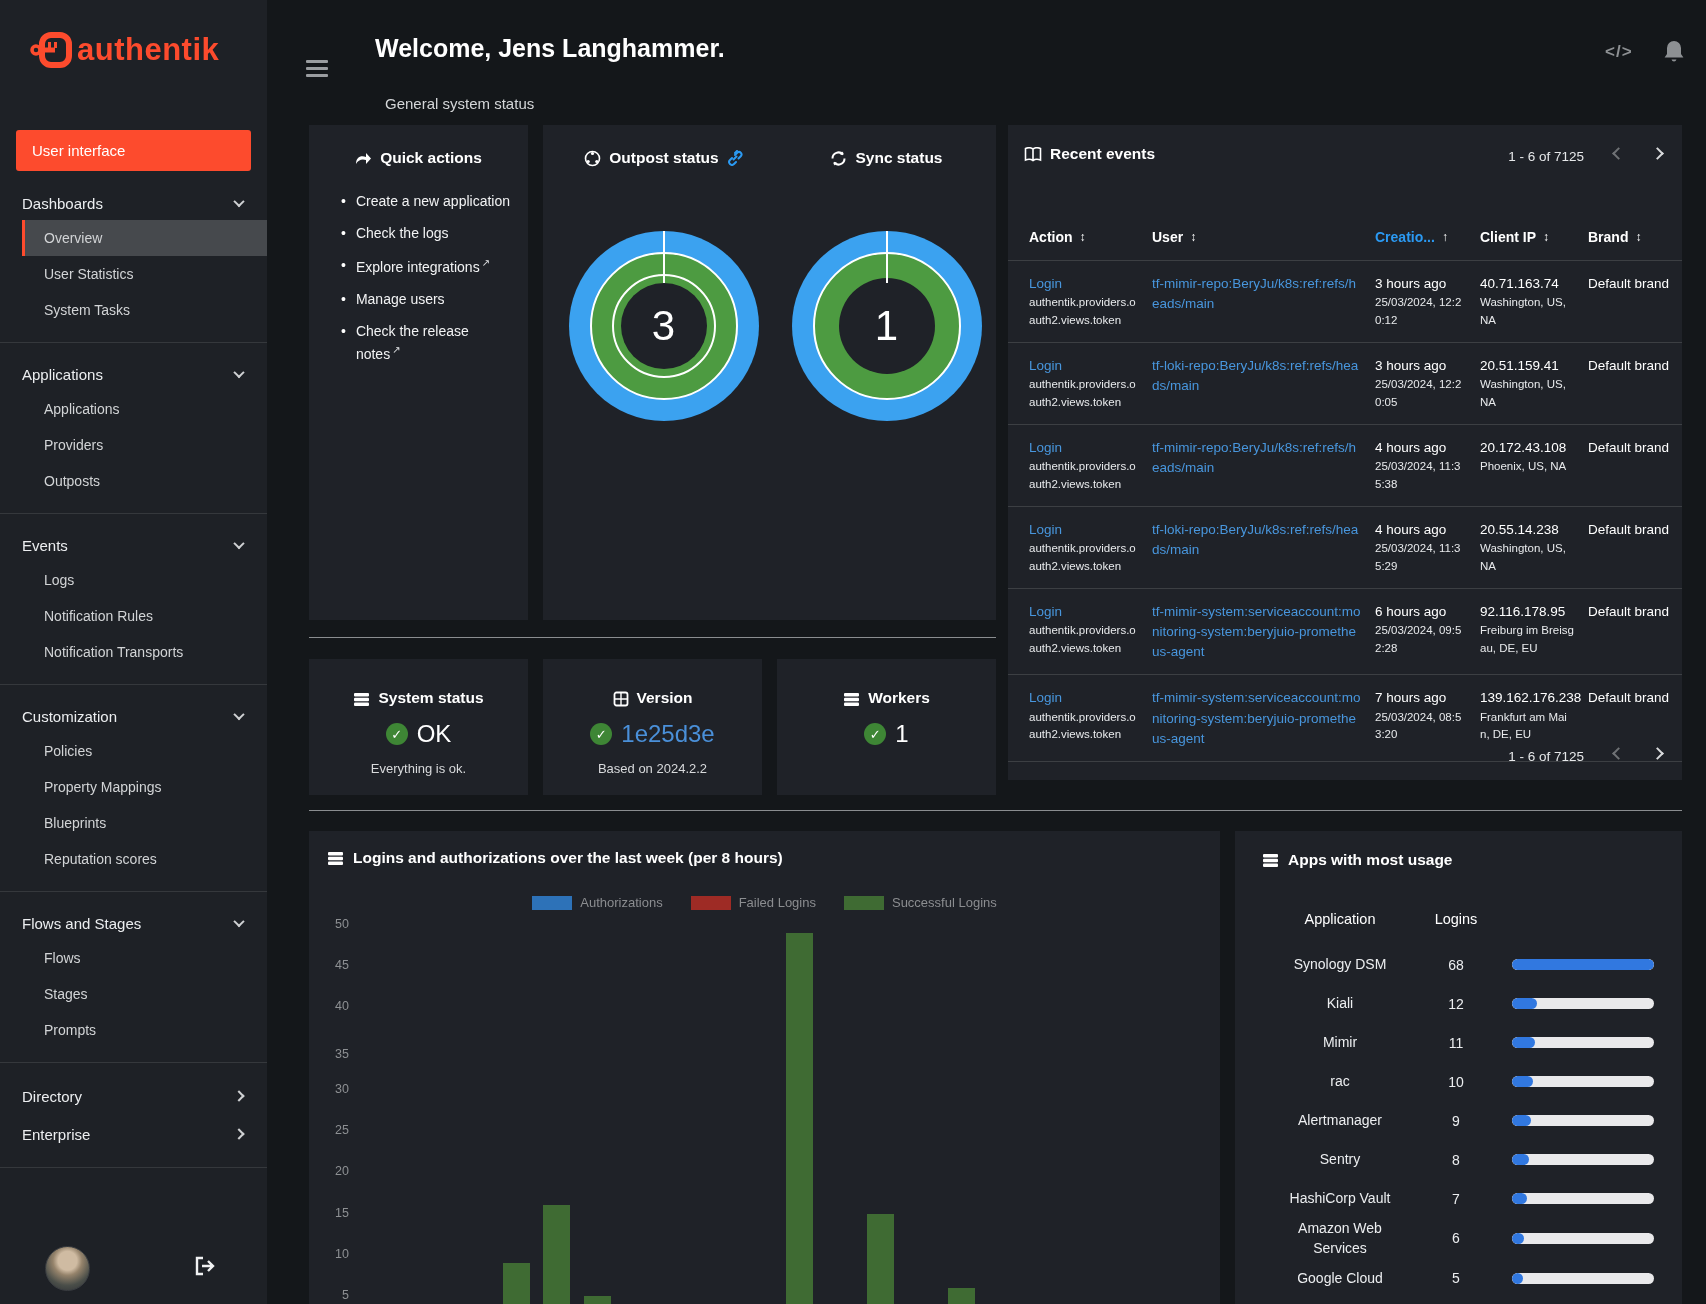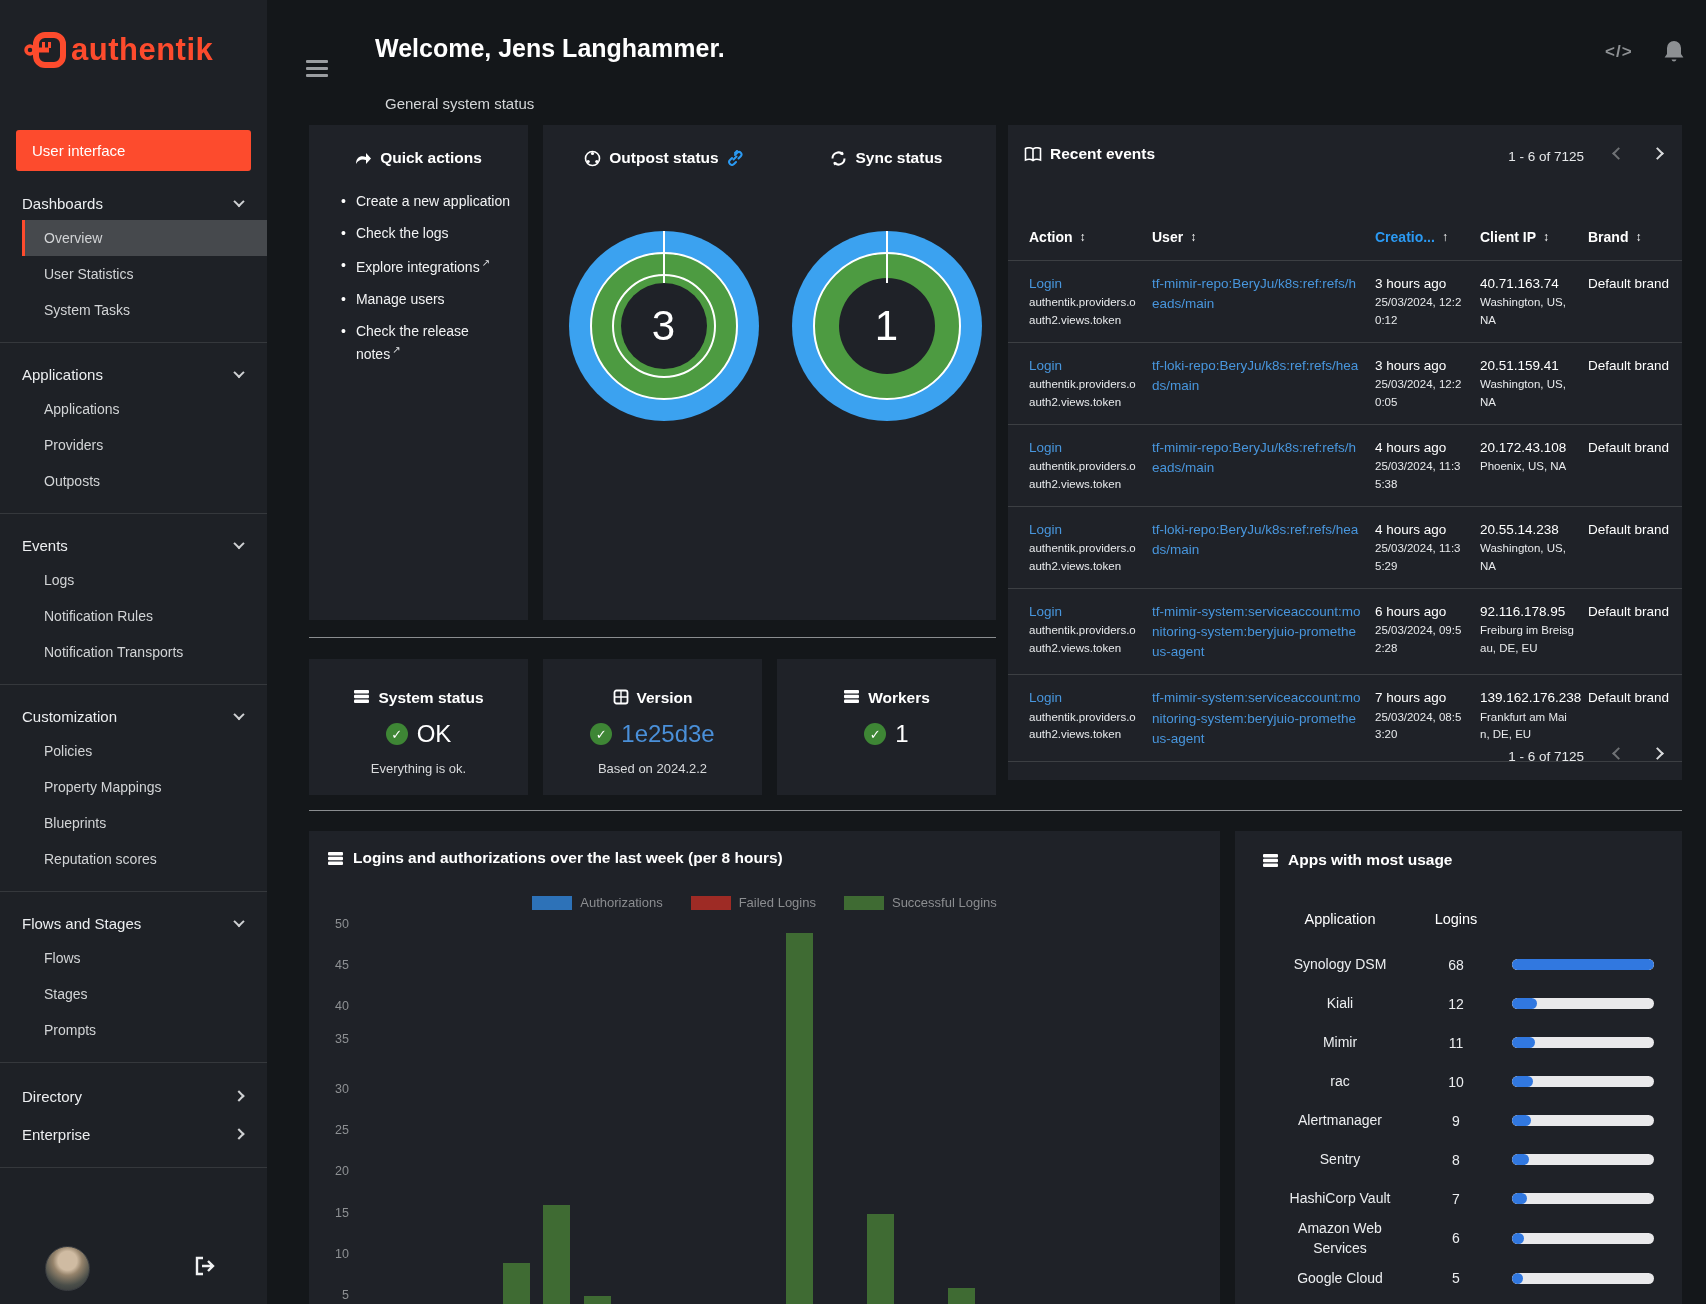--- a/index.html
+++ b/index.html
@@ -4,21 +4,21 @@
 <style>
   * { margin:0; padding:0; box-sizing:border-box; }
   html,body { width:1706px; height:1304px; }
   body {
     position:relative; overflow:hidden;
     background:#14171a; color:#eceef0;
     font-family:"Liberation Sans","DejaVu Sans",sans-serif;
   }
   
   .sidebar{position:absolute;left:0;top:0;width:267px;height:1304px;background:#1e2126;}
-  .logo{position:absolute;left:24px;top:32px;display:flex;align-items:flex-start;gap:5px;}
+  .logo{position:absolute;left:30px;top:32px;display:flex;align-items:flex-start;gap:5px;}
   .logo-text{color:#fd4b2d;font-size:31px;font-weight:700;letter-spacing:.5px;}
   .ui-btn{position:absolute;left:16px;top:130px;width:235px;height:41px;background:#fd4b2d;color:#fff;
     font-size:15px;border:none;border-radius:3px;text-align:left;padding-left:16px;cursor:pointer;
     font-family:inherit;}
   .nav{position:absolute;top:186px;left:0;right:0;}
   .nav-group-header{height:34px;display:flex;align-items:center;justify-content:space-between;
     padding:0 24px 0 22px;color:#eceef0;font-size:15px;cursor:pointer;}
   .nav-group-header.hl{background:#3d4145;}
   .nav-group-header.collapsed{height:38px;}
   .nav-item{height:36px;display:flex;align-items:center;padding-left:44px;color:#d2d4d6;font-size:14px;cursor:pointer;}
@@ -73,21 +73,21 @@
   .hcell.sorted .sort-ic{color:#fff;}
   .ev-rows{position:absolute;top:136px;left:0;right:0;}
   .ev-row{padding-top:13px;padding-bottom:12px;border-bottom:1px solid #3c3f43;}
   .ev-link{color:#4896dd;font-size:13.5px;cursor:pointer;word-break:break-all;line-height:1.5;}
   .ev-sub{font-size:11.5px;color:#e8eaec;line-height:1.55;word-break:break-all;}
   .ev-main{font-size:13.5px;color:#fff;line-height:1.5;}
   .nowrap{white-space:nowrap;}
   .brk{word-break:break-all;}
   
   .stat-card{display:flex;flex-direction:column;align-items:center;padding-top:30px;gap:13px;}
-  .stat-head{display:flex;align-items:flex-start;gap:8px;font-weight:700;font-size:15.5px;color:#fff;}
+  .stat-head{display:flex;align-items:flex-end;gap:8px;font-weight:700;font-size:15.5px;color:#fff;}
   .stat-value{display:flex;align-items:center;gap:9px;font-size:24px;color:#fff;}
   .stat-value .link{color:#4a90d9;cursor:pointer;}
   .stat-desc{font-size:13px;color:#d8dadc;}
   .check{width:22px;height:22px;border-radius:50%;background:#3e8635;color:#fff;font-size:13px;
     font-weight:bold;display:flex;align-items:center;justify-content:center;}
   .divider{position:absolute;height:1px;background:#8a8d90;}
   
   .chart-card{overflow:hidden;}
   .chart-head{position:absolute;top:18px;left:18px;display:flex;align-items:center;gap:9px;
     font-weight:700;font-size:15.5px;color:#fff;}
@@ -566,21 +566,21 @@
         </div>
         <div class="legend-item">
           <span class="swatch" style="background: rgb(63, 107, 51);"></span>
           <span>Successful Logins</span>
         </div>
       </div>
     <div id="yticks">
         <span class="ytick" style="top: 86px;">50</span>
         <span class="ytick" style="top: 127.22px;">45</span>
         <span class="ytick" style="top: 168.44px;">40</span>
-        <span class="ytick" style="top: 201px; text-align: right;">35</span>
+        <span class="ytick" style="top: 216px; text-align: right;">35</span>
         <span class="ytick" style="top: 250.88px;">30</span>
         <span class="ytick" style="top: 292.1px;">25</span>
         <span class="ytick" style="top: 333.32px;">20</span>
         <span class="ytick" style="top: 374.54px; text-align: right;">15</span>
         <span class="ytick" style="top: 415.76px;">10</span>
         <span class="ytick" style="top: 456.98px;">5</span>
       </div>
     <div class="plot">
         <div class="bar" style="left: calc(21.429% - 13.5px); top: 338.004px; height: 134.196px; background: rgb(63, 107, 51);"></div>
         <div class="bar" style="left: calc(26.19% - 13.5px); top: 280.296px; height: 191.904px; background: rgb(63, 107, 51);"></div>

